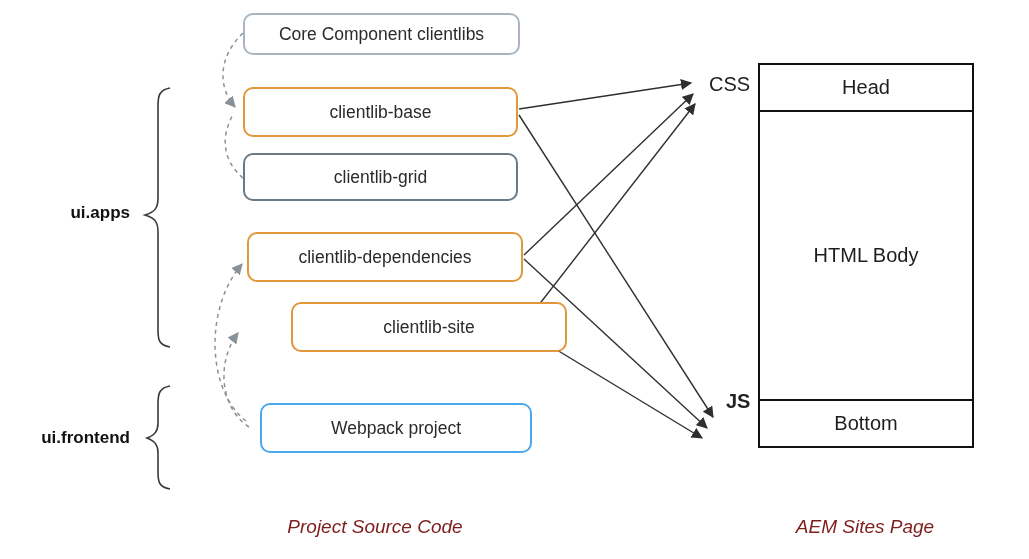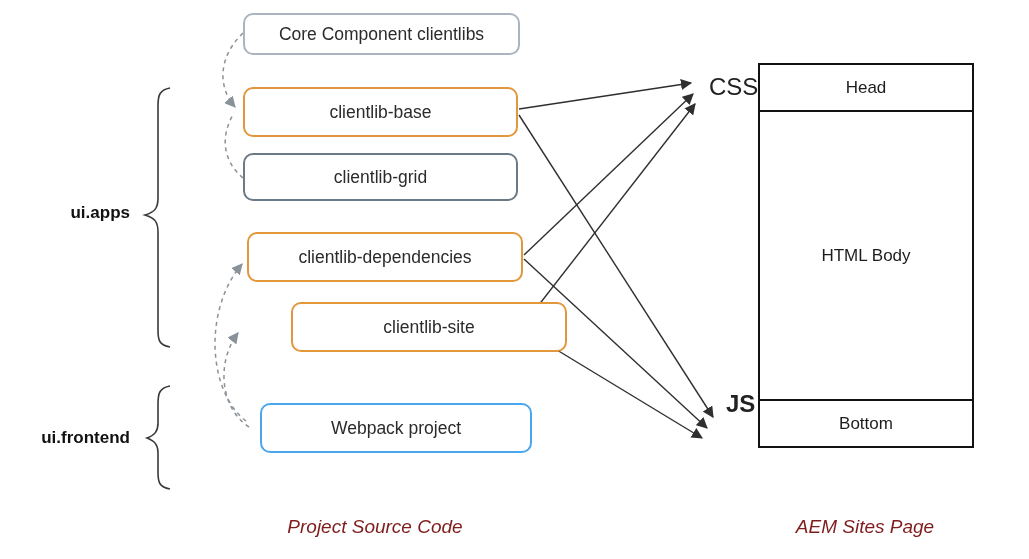--- a/index.html
+++ b/index.html
@@ -29,40 +29,40 @@
   .group-label {
     position: absolute;
     font-weight: bold;
     font-size: 17px;
     color: #111;
     text-align: right;
     z-index: 2;
   }
   .target-label {
     position: absolute;
-    font-size: 24px;
+    font-size: 20px;
     color: #222;
     z-index: 2;
   }
   .page-box {
     position: absolute;
     left: 758px; top: 63px;
     width: 216px; height: 385px;
     border: 2.5px solid #121212;
     background: #ffffff;
     box-sizing: border-box;
     display: flex;
     flex-direction: column;
     z-index: 2;
   }
   .page-section {
     display: flex;
     align-items: center;
     justify-content: center;
-    font-size: 17px;
+    font-size: 20px;
     color: #1d1d1d;
     box-sizing: border-box;
   }
   .page-head   { height: 47px; border-bottom: 2.5px solid #121212; }
   .page-body   { flex: 1; }
   .page-bottom { height: 47px; border-top: 2.5px solid #121212; }
   .caption {
     position: absolute;
     font-style: italic;
     font-size: 19px;

